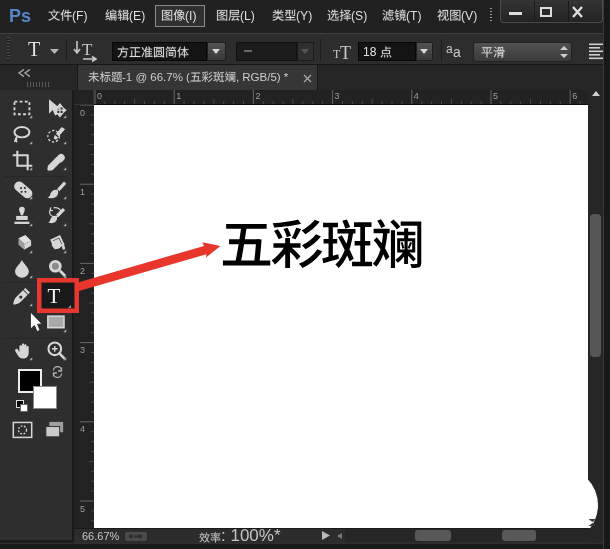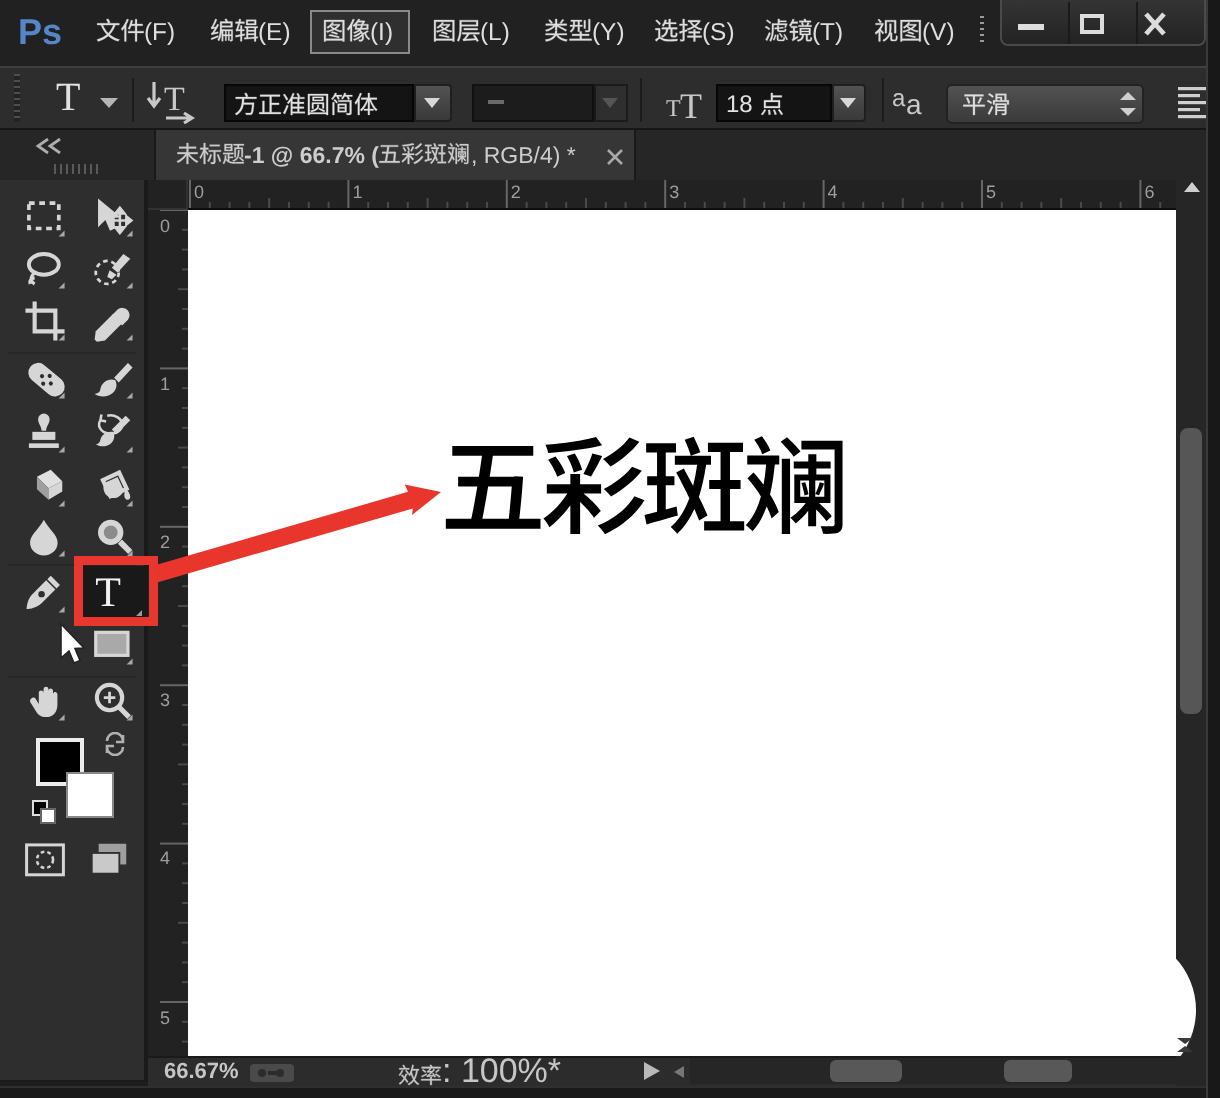--- a/index.html
+++ b/index.html
@@ -140,28 +140,28 @@
       <path d="M7 0.5 L2 4 L7 7.5 M13 0.5 L8 4 L13 7.5" stroke="#adadad" stroke-width="1.4" fill="none"></path>
     </svg>
 <div class="abs" style="left:27px;top:82px;width:22px;height:5px;background:repeating-linear-gradient(90deg,#5a5a5a 0 1px,transparent 1px 3px)"></div>
 <div class="abs" style="left:77px;top:65px;width:241px;height:25px;background:#363636;border-right:1px solid #191919;border-left:1px solid #191919"></div>
 <div style="position:absolute;left:88.00px;top:71.11px;font-size:11.5px;line-height:13.80px;color:#cdcdcd;white-space:pre"><svg style="vertical-align:-3.68px;overflow:visible" width="34" height="14" viewBox="0 -10.12 34 14">
         <g fill="#cdcdcd" stroke="#cdcdcd" stroke-width="12">
           <path transform="translate(0.0,0) scale(0.011500,-0.011500)" d="M459 839V676H133V602H459V429H62V355H416C326 226 174 101 34 39C51 24 76 -5 89 -24C221 44 362 163 459 296V-80H538V300C636 166 778 42 911 -25C924 -5 949 25 966 40C826 101 673 226 581 355H942V429H538V602H874V676H538V839Z"></path>
           <path transform="translate(11.5,0) scale(0.011500,-0.011500)" d="M466 764V693H902V764ZM779 325C826 225 873 95 888 16L957 41C940 120 892 247 843 345ZM491 342C465 236 420 129 364 57C381 49 411 28 425 18C479 94 529 211 560 327ZM422 525V454H636V18C636 5 632 1 617 0C604 0 557 -1 505 1C515 -22 526 -54 529 -76C599 -76 645 -74 674 -62C703 -49 712 -26 712 17V454H956V525ZM202 840V628H49V558H186C153 434 88 290 24 215C38 196 58 165 66 145C116 209 165 314 202 422V-79H277V444C311 395 351 333 368 301L412 360C392 388 306 498 277 531V558H408V628H277V840Z"></path>
           <path transform="translate(23.0,0) scale(0.011500,-0.011500)" d="M176 615H380V539H176ZM176 743H380V668H176ZM108 798V484H450V798ZM695 530C688 271 668 143 458 77C471 65 488 42 494 27C722 103 751 248 758 530ZM730 186C793 141 870 75 908 33L954 79C914 120 835 183 774 226ZM124 302C119 157 100 37 33 -41C49 -49 77 -68 88 -78C125 -30 149 28 164 98C254 -35 401 -58 614 -58H936C940 -39 952 -9 963 6C905 4 660 4 615 4C495 5 395 11 317 43V186H483V244H317V351H501V410H49V351H252V81C222 105 197 136 178 176C183 214 186 255 188 298ZM540 636V215H603V579H841V219H907V636H719C731 664 744 699 757 733H955V794H499V733H681C672 700 661 664 650 636Z"></path>
         </g>
-      </svg><span style="font-weight:bold">-1 @ 66.7% (</span><svg style="vertical-align:-3.68px;overflow:visible" width="46" height="14" viewBox="0 -10.12 46 14">
+      </svg><span style="font-weight:normal">-1 @ 66.7% (</span><svg style="vertical-align:-3.68px;overflow:visible" width="46" height="14" viewBox="0 -10.12 46 14">
         <g fill="#cdcdcd" stroke="#cdcdcd" stroke-width="12">
           <path transform="translate(0.0,0) scale(0.011500,-0.011500)" d="M175 451V378H363C343 258 322 141 302 49H56V-25H946V49H742C757 180 772 338 779 449L721 455L707 451H454L488 669H875V743H120V669H406C397 601 386 526 375 451ZM384 49C402 140 423 257 443 378H695C688 285 676 156 663 49Z"></path>
           <path transform="translate(11.5,0) scale(0.011500,-0.011500)" d="M524 828C413 794 214 769 50 755C58 738 68 711 70 693C237 704 441 728 571 765ZM79 626C116 578 152 510 166 465L227 494C211 538 174 603 136 652ZM256 661C285 612 312 546 322 501L385 524C374 567 345 631 316 680ZM497 683C476 624 437 540 407 487L464 467C496 516 537 595 569 662ZM845 823C788 746 681 665 592 618C612 603 634 580 648 562C743 617 850 704 920 793ZM874 548C810 467 695 382 598 333C618 319 641 295 654 278C756 334 872 425 946 517ZM897 266C825 146 687 41 542 -17C562 -34 584 -60 596 -80C748 -11 888 101 971 236ZM363 313H367L363 309ZM290 487V382H57V313H268C210 213 114 111 27 58C43 41 63 12 73 -8C148 46 229 133 290 223V-78H363V243C421 192 478 129 507 85L558 135C523 185 450 259 379 313H570V382H363V487Z"></path>
           <path transform="translate(23.0,0) scale(0.011500,-0.011500)" d="M408 809C429 762 455 698 466 660L536 685C525 723 498 784 475 830ZM29 93 45 21C129 45 237 75 341 105L331 173L221 143V389H311V457H221V695H329V764H42V695H154V457H53V389H154V125ZM633 419V351H748V26H583V-44H960V26H818V351H926V419H818V702H950V771H620V702H748V419ZM329 507C370 432 414 344 453 261C411 145 352 48 271 -24C285 -36 311 -62 320 -76C392 -7 448 78 491 178C512 130 530 85 543 49L606 87C588 136 559 200 525 269C557 362 580 467 598 581H646V648H310V581H530C518 500 503 424 483 354C451 417 418 481 387 537Z"></path>
           <path transform="translate(34.5,0) scale(0.011500,-0.011500)" d="M370 629V-78H434V629ZM362 788C404 747 458 689 481 653L533 693C508 730 453 784 410 823ZM549 404C562 365 575 315 581 283L615 293C610 324 595 374 582 412ZM729 411C719 378 698 326 682 293L714 282C730 313 749 358 767 398ZM111 807C144 767 179 711 194 673L254 703C238 739 202 793 168 833ZM545 789V724H870V3C870 -12 865 -16 851 -17C836 -18 787 -18 734 -16C743 -33 752 -61 755 -77C824 -77 870 -76 896 -66C922 -55 931 -36 931 3V789ZM482 477V218H597C555 158 493 99 439 68C452 57 470 37 481 23C527 54 579 106 620 161V0H681V168C726 126 769 78 792 44L834 83C807 121 755 174 704 218H824V477H683V540H828V594H683V670H621V594H475V540H621V477ZM530 428H626V267H530ZM676 428H775V267H676ZM49 455C96 402 142 339 180 276C149 165 103 72 33 3C48 -7 75 -31 85 -43C146 23 191 105 223 200C246 156 264 114 275 78L329 125C313 173 285 231 249 290C271 378 286 475 296 582H343V651H43V582H231C224 505 214 432 201 365C169 412 132 457 95 498Z"></path>
         </g>
-      </svg><span style="font-weight:normal">, RGB/4) *</span></div>
+      </svg><span style="font-weight:normal">, RGB/5) *</span></div>
 <svg class="abs" style="left:303px;top:74px" width="9" height="9">
       <path d="M1 1 L8 8 M8 1 L1 8" stroke="#a8a8a8" stroke-width="1.3"></path>
     </svg>
 <div class="abs" style="left:74px;top:90px;width:536px;height:15px;background:#222222;border-bottom:1px solid #0d0d0d"></div>
 <svg class="abs" style="left:74px;top:90px" width="536" height="15">
       <rect x="20.5" y="0" width="1" height="14" fill="#666666"></rect>
       <rect x="30.4" y="11" width="1" height="3" fill="#4a4a4a"></rect>
       <rect x="40.3" y="11" width="1" height="3" fill="#4a4a4a"></rect>
       <rect x="50.2" y="11" width="1" height="3" fill="#4a4a4a"></rect>
       <rect x="60.1" y="9" width="1" height="5" fill="#4a4a4a"></rect>
@@ -398,21 +398,21 @@
 <div class="abs" style="left:20px;top:404px;width:8px;height:8px;background:#fff;border:1px solid #666"></div>
 <svg class="abs" style="left:14px;top:422px;overflow:visible;transform:scale(1.15)" width="17" height="17">
       <rect x="0.5" y="1.5" width="16" height="13" fill="none" stroke="#d6d6d6" stroke-width="1.3"></rect>
       <circle cx="8.5" cy="8" r="3.5" fill="none" stroke="#d6d6d6" stroke-width="1.1" stroke-dasharray="1.6 1.3"></circle>
     </svg>
 <svg class="abs" style="left:46px;top:422px;overflow:visible;transform:scale(1.15)" width="17" height="17">
       <rect x="4" y="1" width="12" height="9" fill="#9f9f9f"></rect>
       <rect x="1" y="5" width="12" height="9" fill="#c9c9c9" stroke="#2e2e2e" stroke-width="0.8"></rect>
     </svg>
 <div class="abs" style="left:74px;top:528px;width:536px;height:15px;background:#2c2c2c;border-top:1px solid #1a1a1a"></div>
-<div style="position:absolute;left:82.00px;top:529.59px;font-size:11px;line-height:13.20px;color:#c6c6c6;white-space:pre"><span style="font-weight:bold">66.67%</span></div>
+<div style="position:absolute;left:82.00px;top:529.59px;font-size:11px;line-height:13.20px;color:#c6c6c6;white-space:pre"><span style="font-weight:normal">66.67%</span></div>
 <div class="abs" style="left:125px;top:532px;width:22px;height:9px;background:#4a4a4a;border-radius:2px"></div>
 <svg class="abs" style="left:128px;top:534px" width="16" height="5">
       <circle cx="3" cy="2.5" r="2" fill="#2c2c2c"></circle>
       <circle cx="12" cy="2.5" r="2" fill="#2c2c2c"></circle>
       <rect x="6" y="1.5" width="4" height="2" fill="#2c2c2c"></rect>
     </svg>
 <div style="position:absolute;left:199.00px;top:529.09px;font-size:17px;line-height:13.20px;color:#c6c6c6;white-space:pre"><svg style="vertical-align:-3.52px;overflow:visible" width="22" height="13" viewBox="0 -9.68 22 13">
         <g fill="#c6c6c6" stroke="#c6c6c6" stroke-width="12">
           <path transform="translate(0.0,0) scale(0.011000,-0.011000)" d="M169 600C137 523 87 441 35 384C50 374 77 350 88 339C140 399 197 494 234 581ZM334 573C379 519 426 445 445 396L505 431C485 479 436 551 390 603ZM201 816C230 779 259 729 273 694H58V626H513V694H286L341 719C327 753 295 804 263 841ZM138 360C178 321 220 276 259 230C203 133 129 55 38 -1C54 -13 81 -41 91 -55C176 3 248 79 306 173C349 118 386 65 408 23L468 70C441 118 395 179 344 240C372 296 396 358 415 424L344 437C331 387 314 341 294 297C261 333 226 369 194 400ZM657 588H824C804 454 774 340 726 246C685 328 654 420 633 518ZM645 841C616 663 566 492 484 383C500 370 525 341 535 326C555 354 573 385 590 419C615 330 646 248 684 176C625 89 546 22 440 -27C456 -40 482 -69 492 -83C588 -33 664 30 723 109C775 30 838 -35 914 -79C926 -60 950 -33 967 -19C886 23 820 90 766 174C831 284 871 420 897 588H954V658H677C692 713 704 771 715 830Z"></path>
           <path transform="translate(11.0,0) scale(0.011000,-0.011000)" d="M829 643C794 603 732 548 687 515L742 478C788 510 846 558 892 605ZM56 337 94 277C160 309 242 353 319 394L304 451C213 407 118 363 56 337ZM85 599C139 565 205 515 236 481L290 527C256 561 190 609 136 640ZM677 408C746 366 832 306 874 266L930 311C886 351 797 410 730 448ZM51 202V132H460V-80H540V132H950V202H540V284H460V202ZM435 828C450 805 468 776 481 750H71V681H438C408 633 374 592 361 579C346 561 331 550 317 547C324 530 334 498 338 483C353 489 375 494 490 503C442 454 399 415 379 399C345 371 319 352 297 349C305 330 315 297 318 284C339 293 374 298 636 324C648 304 658 286 664 270L724 297C703 343 652 415 607 466L551 443C568 424 585 401 600 379L423 364C511 434 599 522 679 615L618 650C597 622 573 594 550 567L421 560C454 595 487 637 516 681H941V750H569C555 779 531 818 508 847Z"></path>

